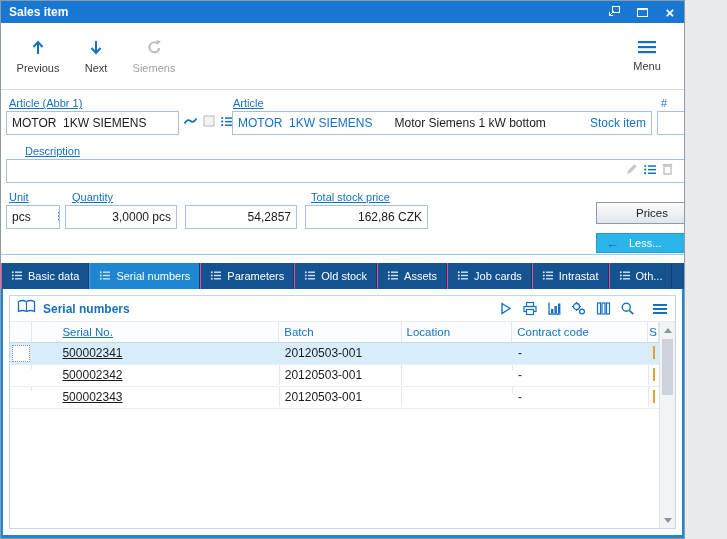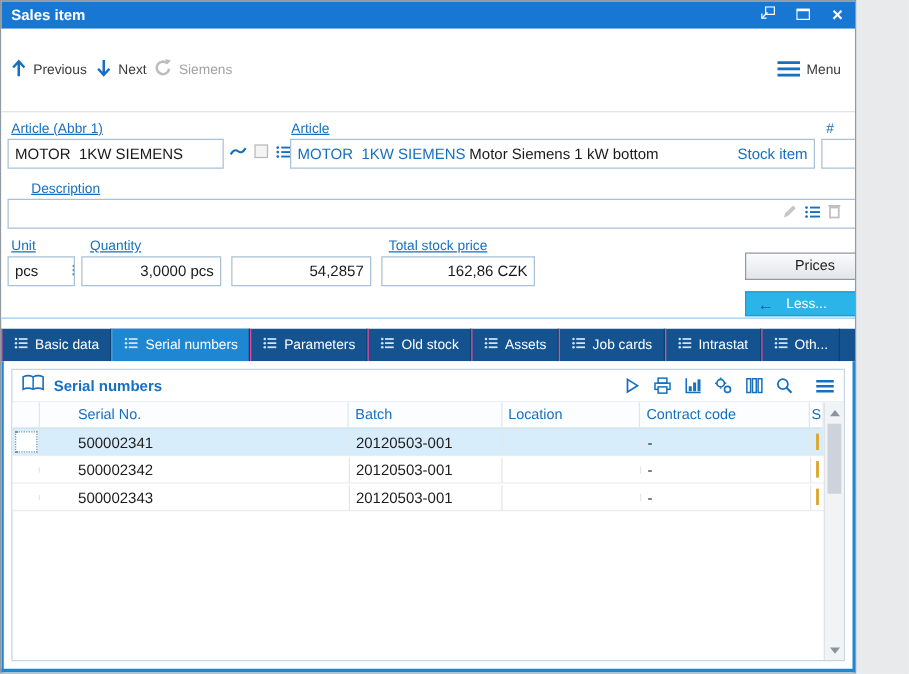--- a/index.html
+++ b/index.html
@@ -8,32 +8,32 @@
 
   
   .titlebar { position:absolute; top:0; left:0; right:0; height:22px; background:#1777d2; display:flex; align-items:center; padding-left:8px; }
   .titlebar .title { color:#fff; font-size:12px; font-weight:bold; }
   .win-controls { margin-left:auto; display:flex; height:100%; }
   .win-btn { width:28px; height:100%; display:flex; align-items:center; justify-content:center; color:#fff; }
   .win-btn.close { font-size:15px; font-weight:bold; }
 
   
   .toolbar { position:absolute; top:22px; left:0; right:0; height:67px; background:#fff; border-bottom:1px solid #dcdcdc; display:flex; align-items:center; padding:2px 8px; }
-  .tb-btn { width:58px; height:56px; display:flex; flex-direction:row; align-items:center; justify-content:center; gap:4px; font-size:11px; color:#3b3b3b; cursor:default; }
+  .tb-btn { width:58px; height:56px; display:flex; flex-direction:column; align-items:center; justify-content:center; gap:4px; font-size:11px; color:#3b3b3b; cursor:default; }
   .tb-btn.disabled { color:#a2a2a2; }
   .tb-menu { margin-left:auto; }
 
   
   .form { position:absolute; top:89px; left:0; right:0; height:165px; background:#fff; border-bottom:1px solid #9ccaef; }
   .flabel { position:absolute; font-size:11px; color:#1670c0; text-decoration:underline; white-space:pre; }
   .field { position:absolute; height:21px; border:1px solid #a9c1d6; background:#fff; font-size:12px; color:#1a1a1a; display:flex; align-items:center; padding:11px 5px; white-space:pre; overflow:hidden; }
   input.field { font-family:"Liberation Sans", sans-serif; outline:none; }
   .field.right { justify-content:flex-end; }
   .link { color:#1670c0; white-space:pre; }
-  .article-name { margin-left:3px; color:#1a1a1a; }
+  .article-name { margin-left:22px; color:#1a1a1a; }
   .stock-item { margin-left:auto; padding-left:8px; }
   .inline-icons { position:absolute; display:flex; align-items:center; gap:4px; }
   .unit-picker { margin-left:auto; }
   .prices-btn { position:absolute; left:595px; top:112px; width:112px; height:22px; background:linear-gradient(#fbfbfb,#e2e5e9); border:1px solid #8e9aa5; font-size:11.5px; color:#222; display:flex; align-items:center; justify-content:center; }
   .less-btn { position:absolute; left:595px; top:143px; width:132px; height:20px; background:#2ab4e8; border:1px solid #1a9cd4; color:#fff; font-size:11px; display:flex; align-items:center; gap:10px; padding:0 9px; }
   .less-arrow { color:#0b5fae; font-weight:bold; font-size:13px; line-height:1; }
 
   
   .tabs { position:absolute; top:262px; left:0; right:0; height:26px; background:#14538f; display:flex; }
   .tab { display:flex; align-items:center; gap:5px; padding:0 9px; color:#fff; font-size:11px; border-right:1px solid #0e3f6e; border-left:1px solid #ec4899; white-space:nowrap; cursor:default; }
@@ -43,26 +43,26 @@
   .tab-content { position:absolute; top:288px; left:0; right:0; bottom:0; background:#fff; border-left:2px solid #1f86d2; border-right:2px solid #1f86d2; border-bottom:3px solid #1f86d2; padding:6px; }
   .panel { position:relative; height:100%; border:1px solid #c3d5e6; background:#fff; }
   .panel-header { height:26px; display:flex; align-items:center; padding:0 7px; border-bottom:1px solid #e4edf5; }
   .panel-title { color:#1670c0; font-weight:bold; font-size:12px; margin-left:7px; }
   .panel-icons { margin-left:auto; display:flex; align-items:center; gap:9px; }
   .picon { display:flex; align-items:center; }
   .picon.menu { margin-left:8px; }
 
   .grid { position:absolute; top:26px; left:0; right:16px; bottom:0; font-size:12px; }
   .gh-row { display:flex; height:21px; align-items:center; color:#1670c0; font-size:11.5px; background:#fcfdfe; border-bottom:1px solid #c9d8e6; }
-  .g-row { display:flex; height:22px; align-items:center; border-bottom:1px solid #ececec; color:#1c1c1c; background:#fff; }
+  .g-row { display:flex; height:22px; align-items:flex-start; border-bottom:1px solid #ececec; color:#1c1c1c; background:#fff; }
   .g-row.selected { background:#d8edfb; }
   .gc { padding:3px 5px; border-right:1px solid #e6e6e6; overflow:hidden; white-space:nowrap; }
   .gh-row .gc { border-right:1px solid #dde7f0; height:100%; display:flex; align-items:center; }
   .c-ind { width:23px; padding:2px; }
-  .c-serial { width:254px; padding-left:30px; }
+  .c-serial { width:254px; padding-left:30px;text-decoration:underline; }
   .c-batch { width:126px; }
   .c-loc { width:114px; }
   .c-con { width:140px; }
   .c-s { flex:1; display:flex; align-items:center; justify-content:center; border-right:none; }
   .g-row.selected .c-ind::after { content:""; display:block; width:16px; height:15px; background:#fff; border:1px dotted #6d95b5; }
   .s-badge { width:13px; height:13px; border:1px solid #d9a52e; display:inline-block; }
 
   .vscroll { position:absolute; top:26px; right:0; bottom:0; width:16px; background:#f1f3f5; border-left:1px solid #dfe3e7; }
   .vs-up, .vs-down { position:absolute; left:0; width:16px; height:16px; display:flex; align-items:center; justify-content:center; }
   .vs-up { top:0; } .vs-down { bottom:0; }

